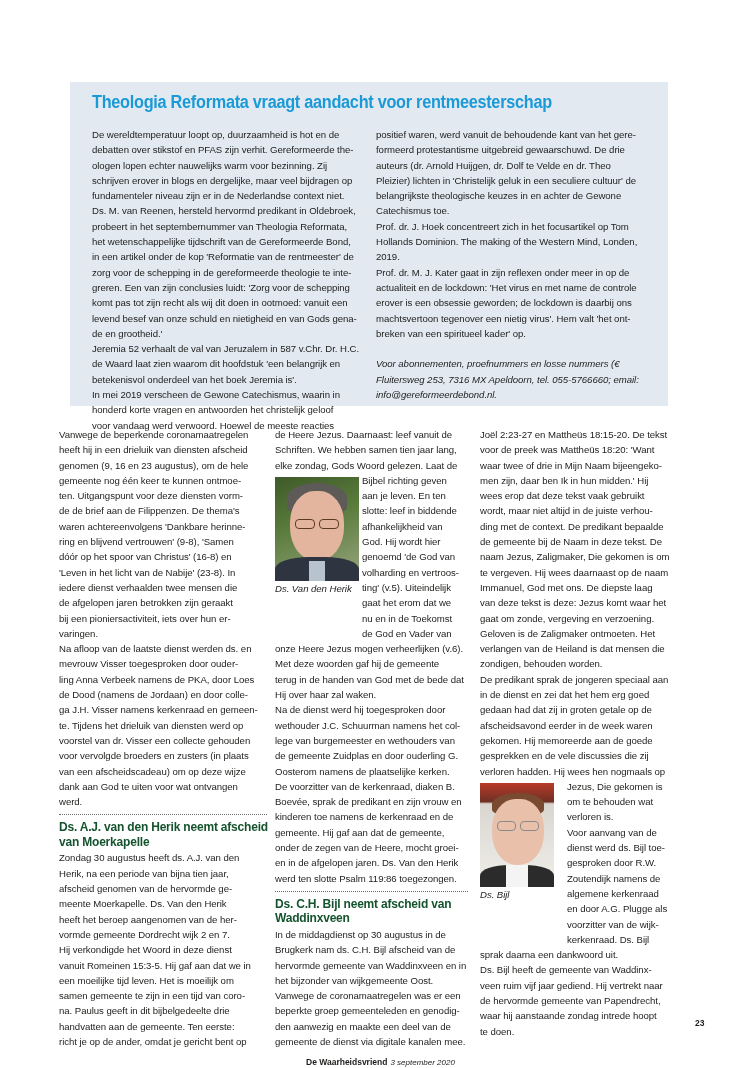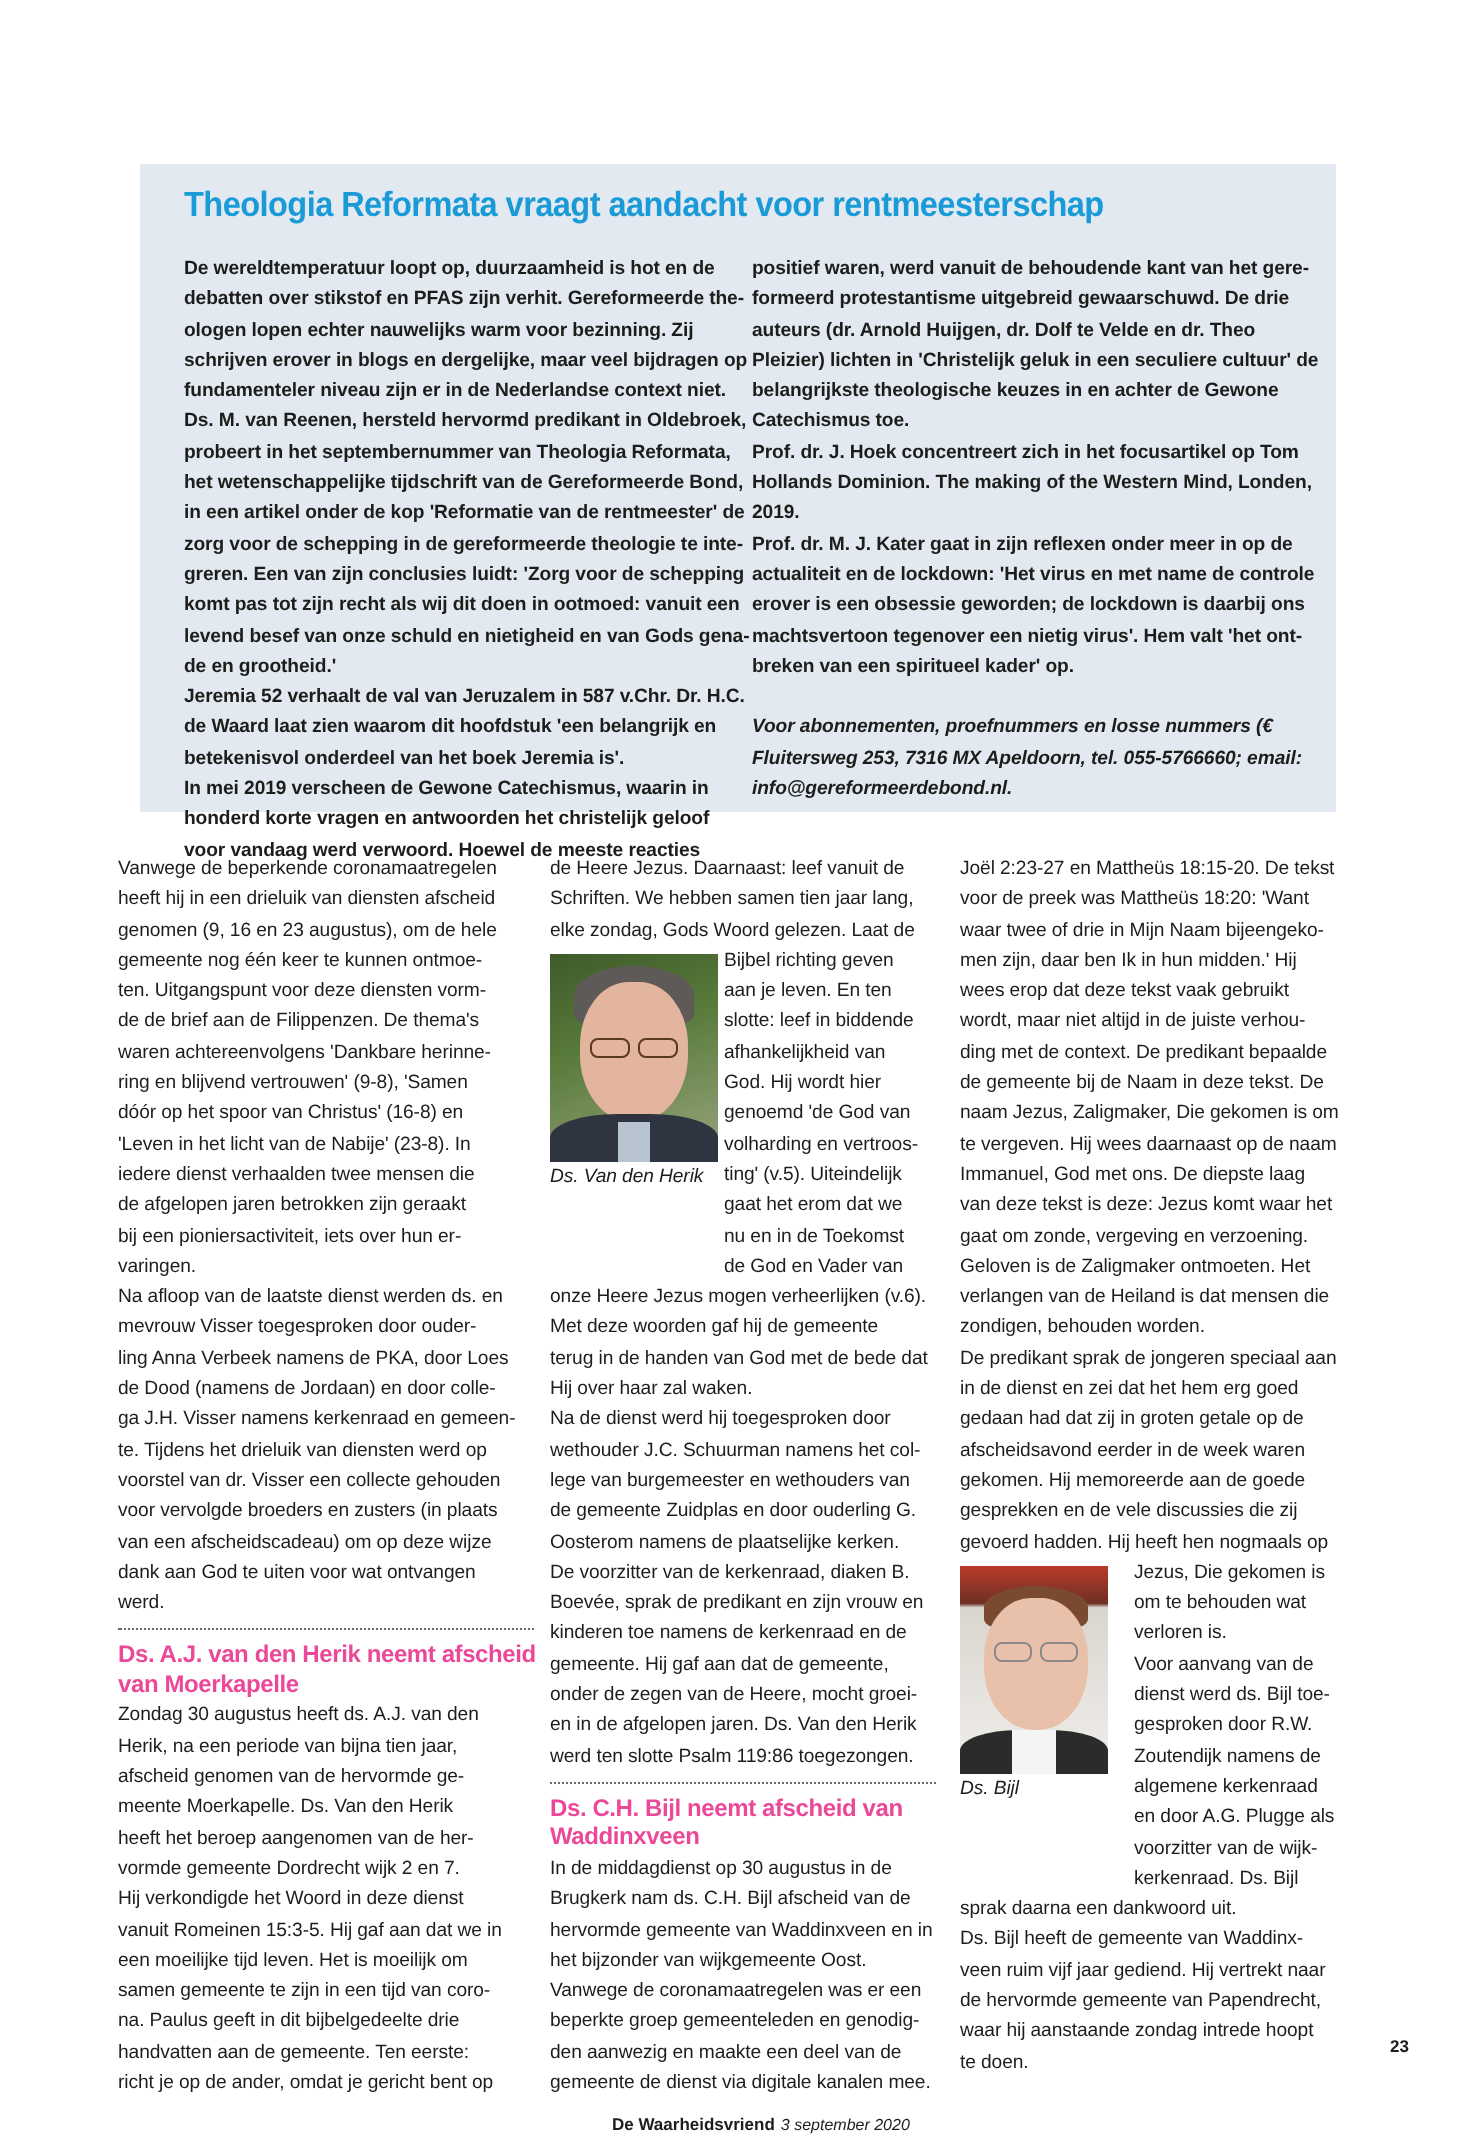--- a/index.html
+++ b/index.html
@@ -11,42 +11,42 @@
     background: #e2e9f1;
   }
   .box-title {
     position: absolute; left: 22px; top: 10px;
     font-family: "Liberation Sans", sans-serif; font-weight: bold;
     font-size: 17.5px; color: #1a9ad6; letter-spacing: -0.3px;
     transform: scaleX(0.93); transform-origin: left top; white-space: nowrap;
   }
   .box-col {
     position: absolute; top: 45px; width: 286px;
-    font-size: 9.6px; line-height: 15.3px; letter-spacing: -0.05px; font-weight: bold;
+    font-size: 9.6px; line-height: 15.3px; letter-spacing: -0.05px;
   }
   .box-col.left { left: 22px; }
   .box-col.right { left: 306px; }
   .box-col p { white-space: nowrap; }
   .box-col .gap { height: 15.3px; }
 
   .col {
     position: absolute; top: 427px; width: 208px;
     font-size: 9.6px; line-height: 15.3px; letter-spacing: -0.05px;
   }
   .col p { white-space: nowrap; }
   .col1 { left: 59px; }
   .col2 { left: 275px; width: 200px; }
   .col3 { left: 480px; }
 
   .dotline {
     height: 0; border-top: 1.5px dotted #6a6a6a; margin: 5px 0 5px 0; width: 208px;
   }
   .col2 .dotline { width: 193px; }
   .subhead {
-    font-weight: bold; color: #ec4899; font-size: 12px; line-height: 14.5px;
+    font-weight: bold; color: #14532d; font-size: 12px; line-height: 14.5px;
     letter-spacing: -0.2px; white-space: nowrap;
   }
   .subhead-wrap { margin-bottom: 1px; }
 
   .float-wrap { display: flex; }
   .photo-block { width: 87px; flex: none; }
   .photo {
     width: 84px; height: 104px; margin-top: 4px; position: relative; overflow: hidden;
   }
   .photo.herik { background: linear-gradient(160deg,#3f5a2a 0%,#587a3a 40%,#9aa680 100%); }
@@ -260,21 +260,21 @@
       <p>gaat om zonde, vergeving en verzoening.</p>
       <p>Geloven is de Zaligmaker ontmoeten. Het</p>
       <p>verlangen van de Heiland is dat mensen die</p>
       <p>zondigen, behouden worden.</p>
       <p>De predikant sprak de jongeren speciaal aan</p>
       <p>in de dienst en zei dat het hem erg goed</p>
       <p>gedaan had dat zij in groten getale op de</p>
       <p>afscheidsavond eerder in de week waren</p>
       <p>gekomen. Hij memoreerde aan de goede</p>
       <p>gesprekken en de vele discussies die zij</p>
-      <p>gevoerd hadden. Hij heeft hen nogmaals op</p>
+      <p>verloren hadden. Hij wees hen nogmaals op</p>
     </div>
   <div class="float-wrap">
     <div class="photo-block">
       <div class="photo bijl">
         <div class="hair"></div>
         <div class="face"></div>
         <div class="glasses" style="left:17px;top:38px;width:19px;border-color:#8a8a8a;"></div>
         <div class="glasses" style="left:40px;top:38px;width:19px;border-color:#8a8a8a;"></div>
         <div class="suit"></div>
         <div class="shirt"></div>

